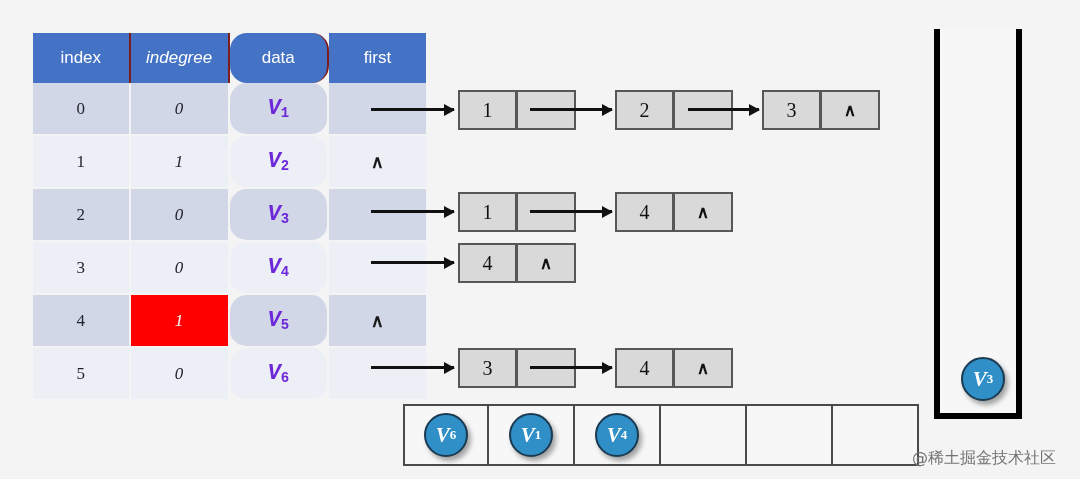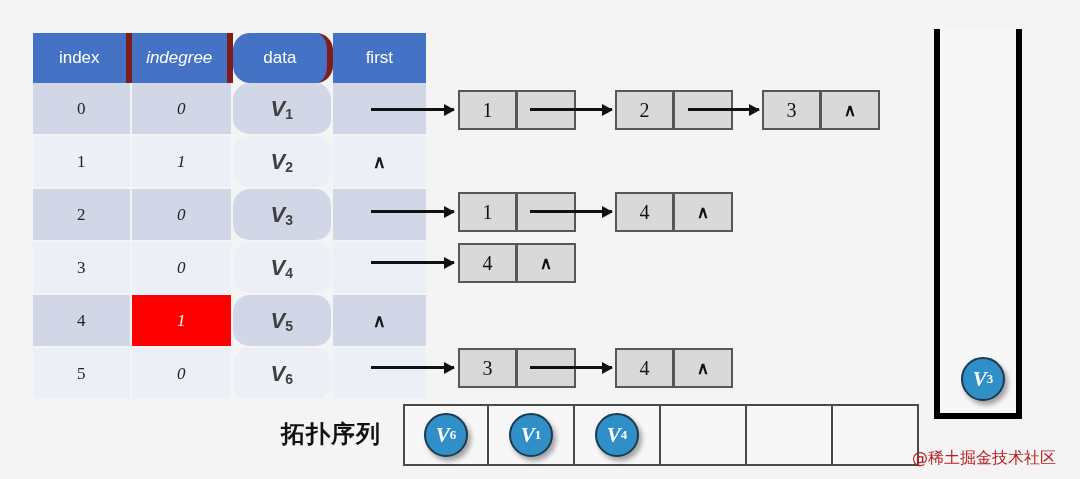--- a/index.html
+++ b/index.html
@@ -12,42 +12,42 @@
   }
   #stage{position:absolute;left:0;top:0;width:1080px;height:479px;}
 
   
   .adj-table{position:absolute;left:33px;top:33px;width:393px;border-collapse:separate;border-spacing:0;}
   .adj-table td,.adj-table th{padding:0;margin:0;}
   .hdr-cell{
     background:#4472c4;color:#ffffff;
     height:50px;font-size:17px;font-weight:400;
     text-align:center;vertical-align:middle;
-    border-right:6px solid #7f1d1d;
+    border-right:2px solid #7f1d1d;
     font-family:"Liberation Sans",sans-serif;
   }
   .hdr-cell:last-child{border-right:none;}
   .cell{
     height:51px;text-align:center;vertical-align:middle;
     font-size:17px;color:#20242c;
     border-right:2px solid #f4f4f4;
     border-bottom:2px solid #f4f4f4;
     font-family:"Liberation Serif",serif;
     position:relative;
   }
   .cell:last-child{border-right:none;}
   .row-a .cell{background:#d2d7e8;}
   .row-b .cell{background:#edeff7;}
   .c-index{width:97px;}
   .c-indeg{width:98px;font-style:italic;}
   .c-data{width:99px;border-radius:17px;}
   .c-first{width:99px;}
   .vlabel{
-    font-family:Liberation Sans, sans-serif;
-    font-style:italic;font-weight:bold;font-size:22px;color:#404040;
+    font-family:Liberation Mono, monospace;
+    font-style:italic;font-weight:bold;font-size:22px;color:#6d28d9;
     letter-spacing:0px;
   }
   .vlabel sub{font-style:normal;font-weight:bold;font-size:14px;vertical-align:-3px;}
   .hl-red{background:#ff0000 !important;color:#ffffff;font-weight:400;}
   .caret{font-family:"Liberation Sans",sans-serif;font-size:18px;font-weight:bold;color:#1a1a1a;}
 
   
   .arrow{position:absolute;height:3px;background:#111;}
   .arrow:after{
     content:"";position:absolute;right:-1px;top:-4.5px;
@@ -110,21 +110,21 @@
     box-sizing:border-box;
     background:#f7f7f7;
     display:flex;align-items:center;justify-content:center;
   }
   .topo-cell + .topo-cell{border-left:none;}
 
   
   .watermark{
     position:absolute;left:912px;top:448px;
     font-family:"DejaVu Sans",sans-serif;
-    font-size:16px;color:#b91c1c;white-space:nowrap;
+    font-size:16px;color:#737373;white-space:nowrap;
   }
 </style>
 </head>
 <body>
 
 <div id="stage">
 
   <table class="adj-table">
     <thead>
       <tr>
@@ -242,21 +242,20 @@
     <div class="half nil">∧</div>
   </div>
 
   <div class="stack">
     <div class="circle stack-circle">
       <span>V</span>
         <sub>3</sub>
     </div>
   </div>
 
-  <div class="topo-label">拓扑序列</div>
   <div class="topo-row">
     <div class="topo-cell">
       <div class="circle">
           <span>V</span>
           <sub>6</sub>
         </div>
     </div>
     <div class="topo-cell">
       <div class="circle">
           <span>V</span>

